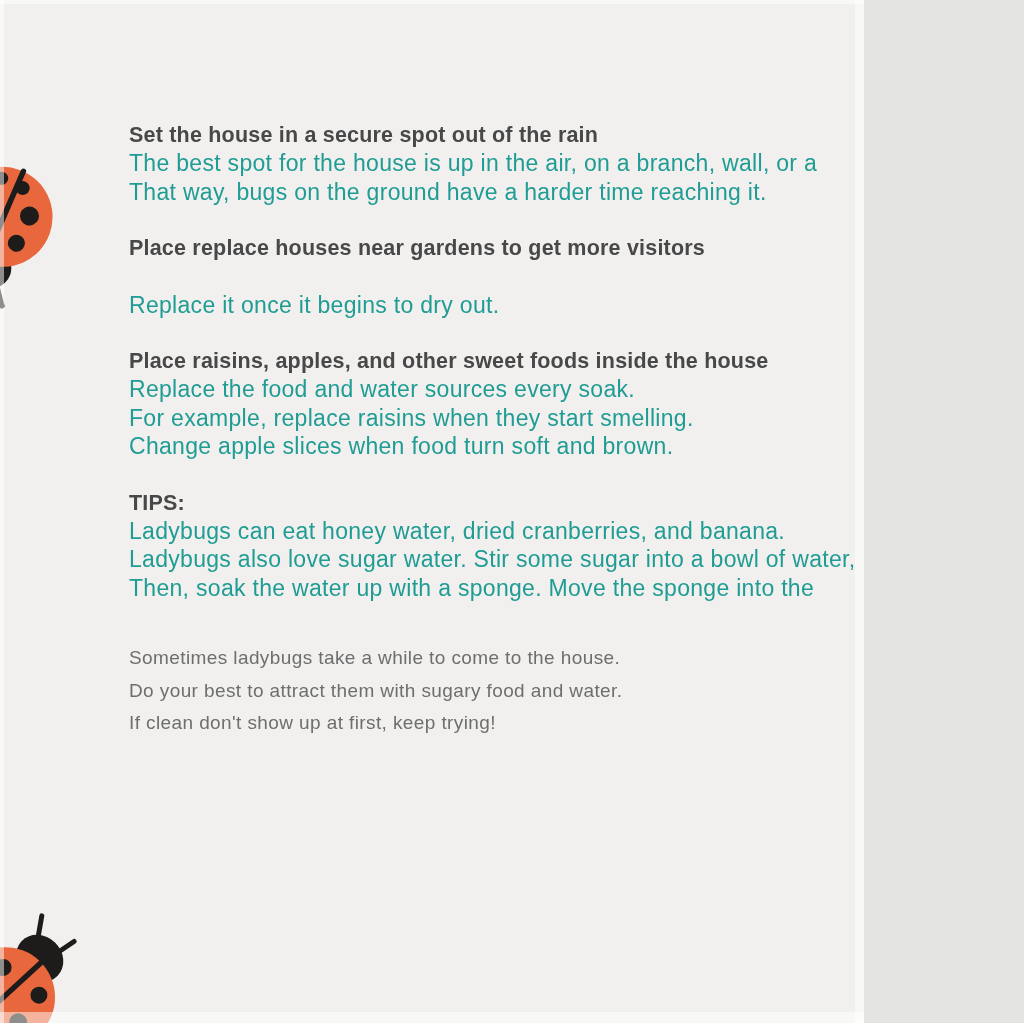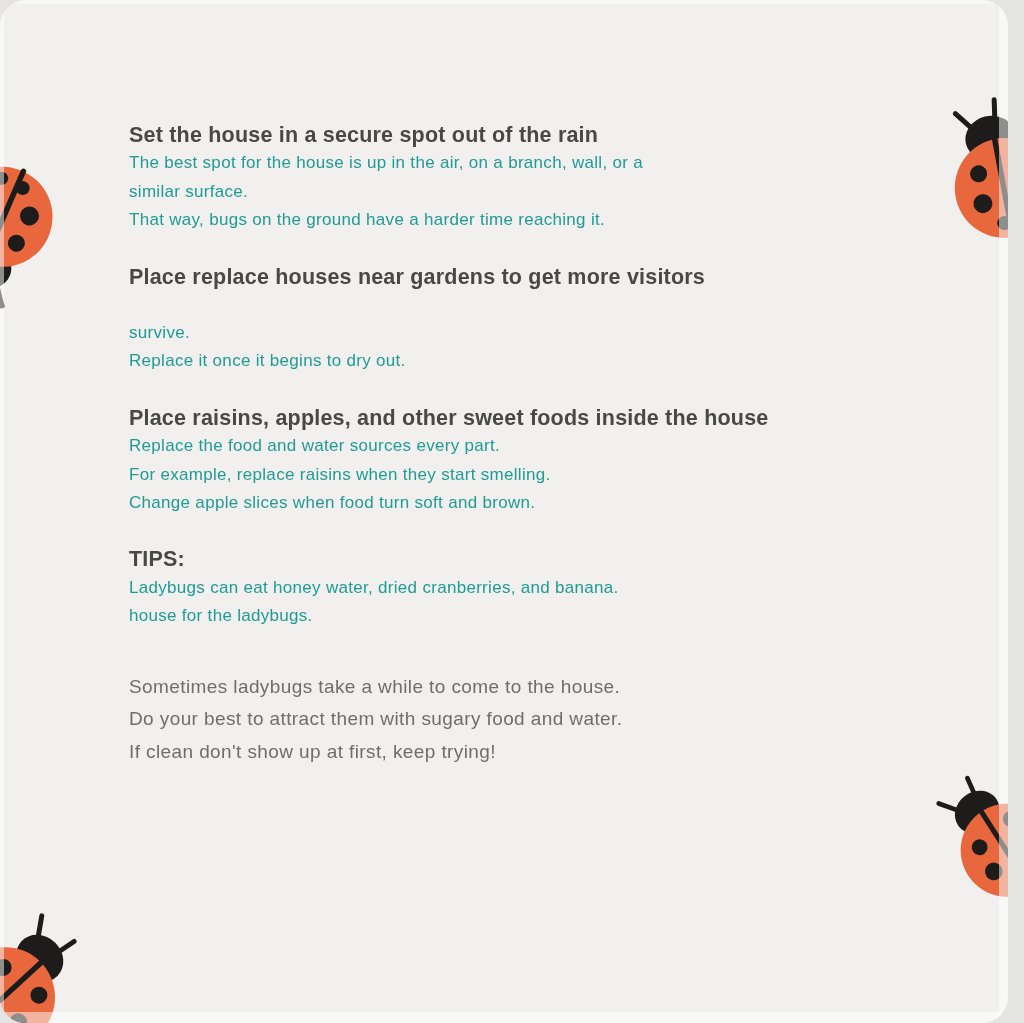--- a/index.html
+++ b/index.html
@@ -1,34 +1,33 @@
 <!DOCTYPE html>
 <html style="--background: #F1F0EE; --accent-teal: #1F9C94; --heading-gray: #484848; --note-gray: #6E6E6E; --ladybug-orange: #E8673C; --ladybug-black: #1D1C1A;"><head>
 <meta charset="utf-8">
 <style>
   html, body { margin: 0; padding: 0; background: #e4e4e2; }
   .page {
     position: relative;
-    width: 1008px;
+    width: 864px;
     height: 1023px;
     background: var(--background, #F1F0EE);
     overflow: hidden;
     font-family: "Liberation Sans", "DejaVu Sans", sans-serif;
-    border-radius: 26px;
   }
   .content {
     position: absolute;
     left: 129px;
     top: 121px;
     width: 800px;
   }
   .sec { margin: 0 0 28px 0; }
   .line {
     margin: 0;
-    font-size: 17px;
+    font-size: 23px;
     line-height: 28.4px;
     white-space: nowrap;
   }
   .sec-heading {
     margin: 0;
     font-size: 21.5px;
     line-height: 28.4px;
     font-weight: bold;
     letter-spacing: 0.2px;
     color: var(--heading-gray, #484848);
@@ -81,47 +80,46 @@
 <body>
 
 <div class="page">
 
   <main class="content">
     <div>
         <section class="sec">
     <h2 class="sec-heading">Set the house in a secure spot out of the rain</h2>
     <div>
             <p class="line teal">The best spot for the house is up in the air, on a branch, wall, or a</p>
-            <p class="line teal">similar surface.</p>
             <p class="line teal">That way, bugs on the ground have a harder time reaching it.</p>
           </div>
   </section>
         <section class="sec">
     <h2 class="sec-heading">Place replace houses near gardens to get more visitors</h2>
 
   </section>
         <section class="sec">
     <div>
-            <p class="line teal">survive.</p>
             <p class="line teal">Replace it once it begins to dry out.</p>
           </div>
   </section>
         <section class="sec">
     <h2 class="sec-heading">Place raisins, apples, and other sweet foods inside the house</h2>
     <div>
-            <p class="line teal">Replace the food and water sources every part.</p>
+            <p class="line teal">Replace the food and water sources every soak.</p>
             <p class="line teal">For example, replace raisins when they start smelling.</p>
             <p class="line teal">Change apple slices when food turn soft and brown.</p>
           </div>
   </section>
         <section class="sec">
     <h2 class="sec-heading">TIPS:</h2>
     <div>
             <p class="line teal">Ladybugs can eat honey water, dried cranberries, and banana.</p>
-            <p class="line teal">house for the ladybugs.</p>
+            <p class="line teal">Ladybugs also love sugar water. Stir some sugar into a bowl of water,</p>
+            <p class="line teal">Then, soak the water up with a sponge. Move the sponge into the</p>
           </div>
   </section>
       </div>
     <footer class="note">
         <p class="note-line">Sometimes ladybugs take a while to come to the house.</p>
         <p class="note-line">Do your best to attract them with sugary food and water.</p>
         <p class="note-line">If clean don't show up at first, keep trying!</p>
       </footer>
   </main>
 

